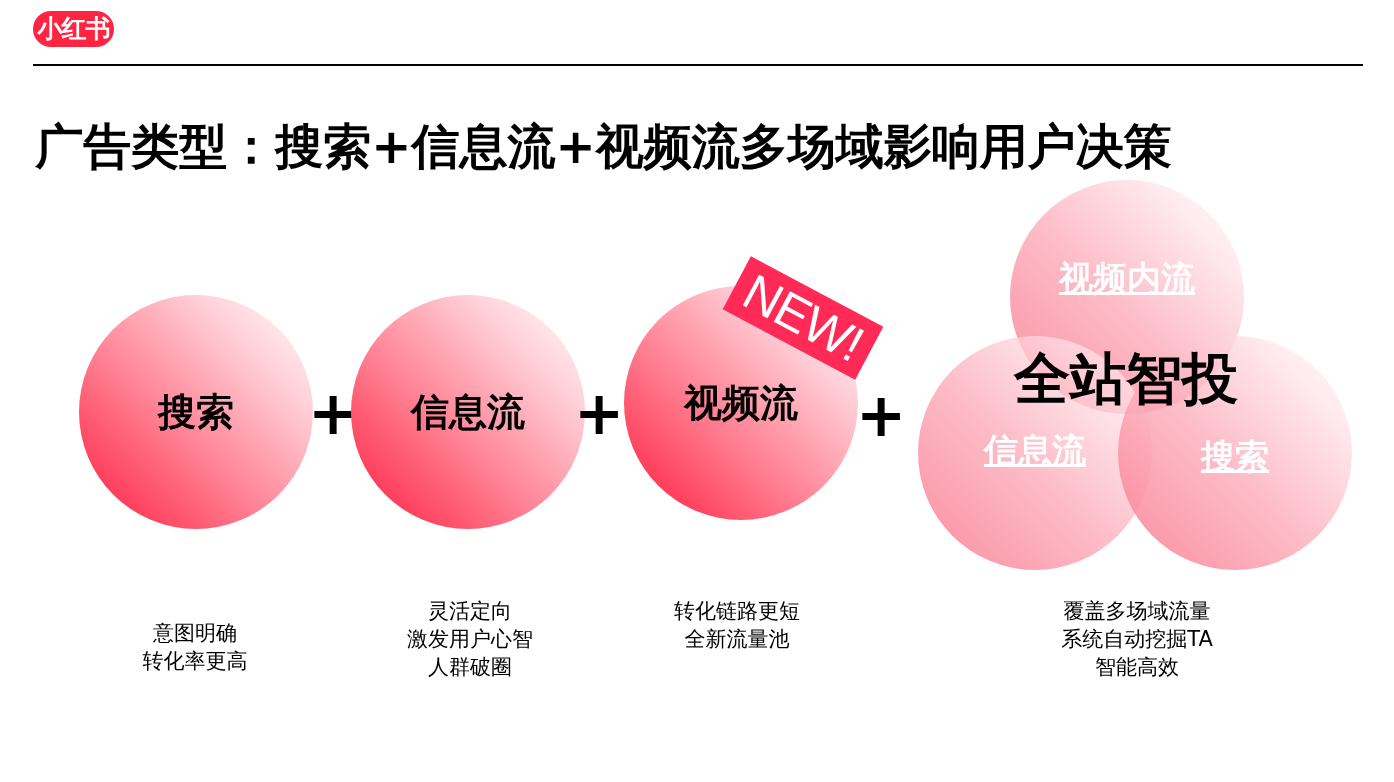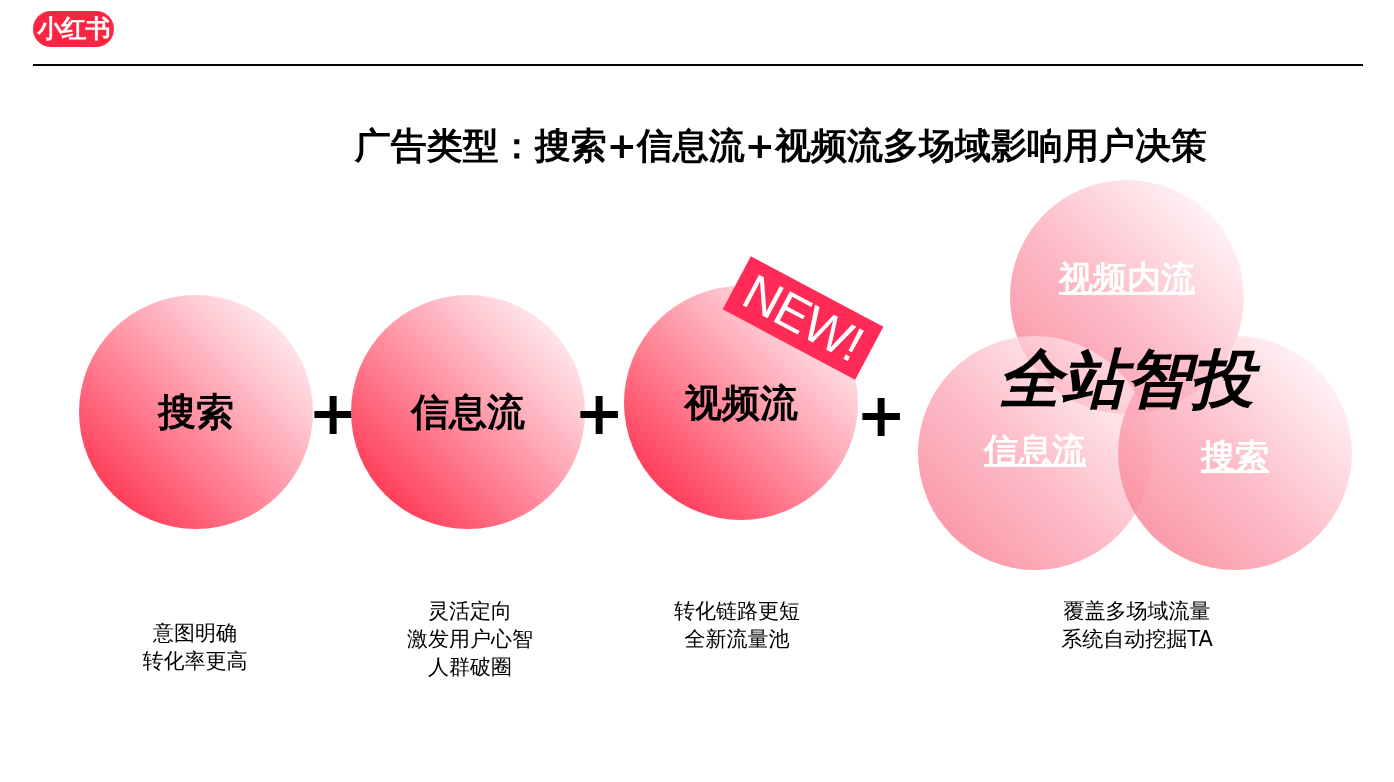--- a/index.html
+++ b/index.html
@@ -3,39 +3,39 @@
 <meta charset="utf-8">
 <style>
   html, body { margin:0; padding:0; background:#ffffff; }
   body { width:1394px; height:782px; position:relative; overflow:hidden;
          font-family:"DejaVu Sans", "Liberation Sans", sans-serif; color:#000; }
   .logo { position:absolute; left:33px; top:11px; width:81px; height:36px;
           border-radius:18px; background:#ff2442; color:#fff;
           font-weight:bold; font-size:25px; line-height:36px; text-align:center;
           letter-spacing:-1px; }
   .hr { position:absolute; left:33px; top:64px; width:1330px; height:2px; background:#000; }
-  .title { position:absolute; left:0; top:118px; width:1207px; text-align:right;
-           font-size:36px; font-weight:bold; letter-spacing:0px; line-height:56px; }
+  .title { position:absolute; left:0; top:118px; width:1207px; text-align:center;
+           font-size:48px; font-weight:bold; letter-spacing:0px; line-height:56px; }
   .circle { position:absolute; width:234px; height:234px; border-radius:50%;
             background:linear-gradient(45deg, #ff1a3d 0%, #ff7d90 40%, #ffd0d8 75%, #ffffff 100%); }
   .circle .label { position:absolute; left:0; right:0; top:0; bottom:0;
                    display:flex; align-items:center; justify-content:center;
                    font-size:38px; font-weight:bold; color:#000; }
   .plus { position:absolute; font-size:60px; font-weight:bold; line-height:60px;
           width:50px; text-align:center; color:#000; }
   .new-badge { position:absolute; left:728px; top:288px; width:150px; height:60px;
                background:#ff2a55; color:#fff; transform:rotate(28deg);
                transform-origin:center; font-size:50px; line-height:60px;
                text-align:center; font-family:"Liberation Sans", sans-serif; letter-spacing:-1px; }
   .soft { position:absolute; width:234px; height:234px; border-radius:50%;
           background:linear-gradient(45deg, rgba(250,120,140,0.85) 0%, rgba(252,170,185,0.8) 45%, rgba(255,225,232,0.7) 80%, rgba(255,255,255,0.6) 100%); }
   .soft .label { position:absolute; left:0; right:0; display:flex; justify-content:center;
                  font-size:34px; font-weight:bold; color:#ffffff;text-decoration:underline; }
   .center-title { position:absolute; left:990px; top:346px; width:272px; text-align:center;
-                  font-size:64px; font-weight:bold; color:#000; line-height:66px;font-style:italic; }
+                  font-size:56px; font-weight:bold; color:#000; line-height:66px; }
   .desc { position:absolute; text-align:center; font-size:21px; line-height:28px; color:#000; }
   .desc div { white-space:nowrap; }
 </style>
 </head>
 <body>
 
 <div class="logo">小红书</div>
 <div class="hr"></div>
 
 <div class="title">广告类型：搜索+信息流+视频流多场域影响用户决策</div>
@@ -76,13 +76,14 @@
   <div>激发用户心智</div>
   <div>人群破圈</div>
 </div>
 <div class="desc" style="left:622px; top:597px; width:230px;">
   <div>转化链路更短</div>
   <div>全新流量池</div>
 </div>
 <div class="desc" style="left:1020px; top:597px; width:234px;">
   <div>覆盖多场域流量</div>
   <div>系统自动挖掘TA</div>
+  <div>智能高效</div>
 </div>
 
 </body></html>

